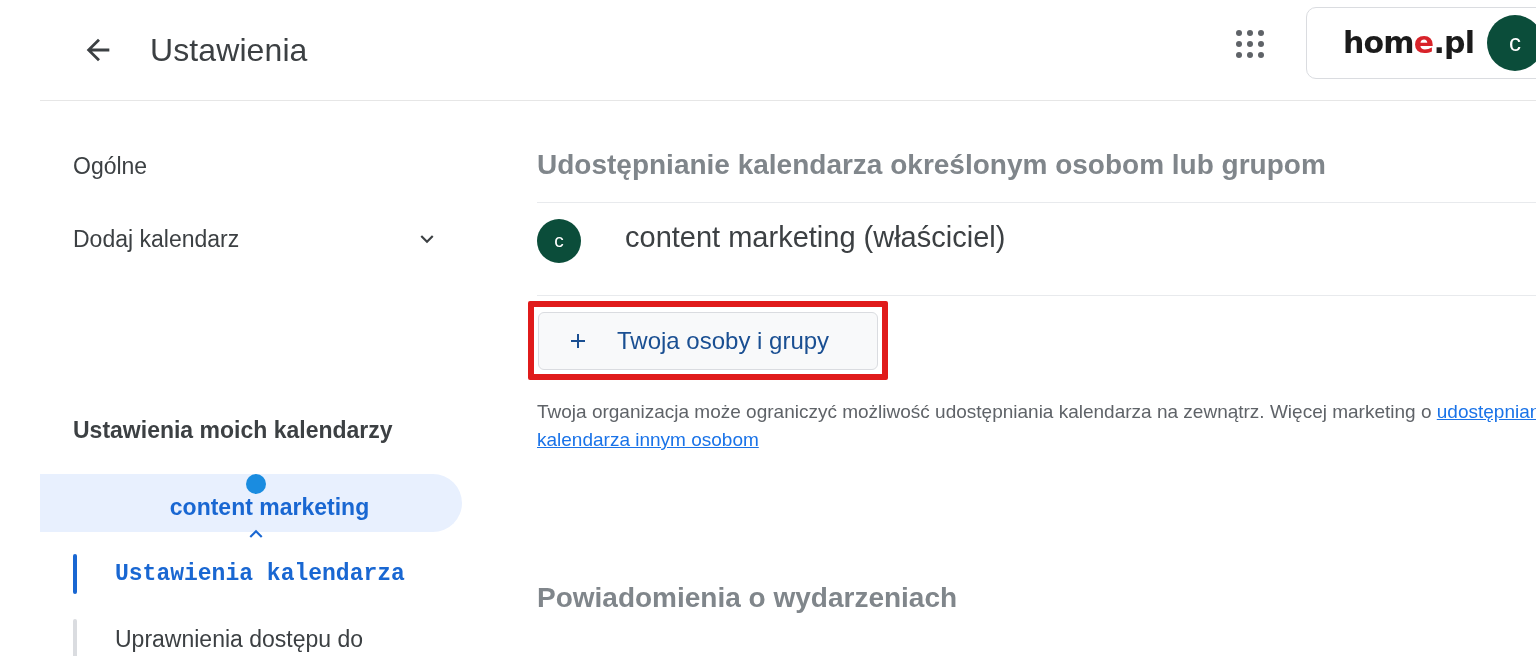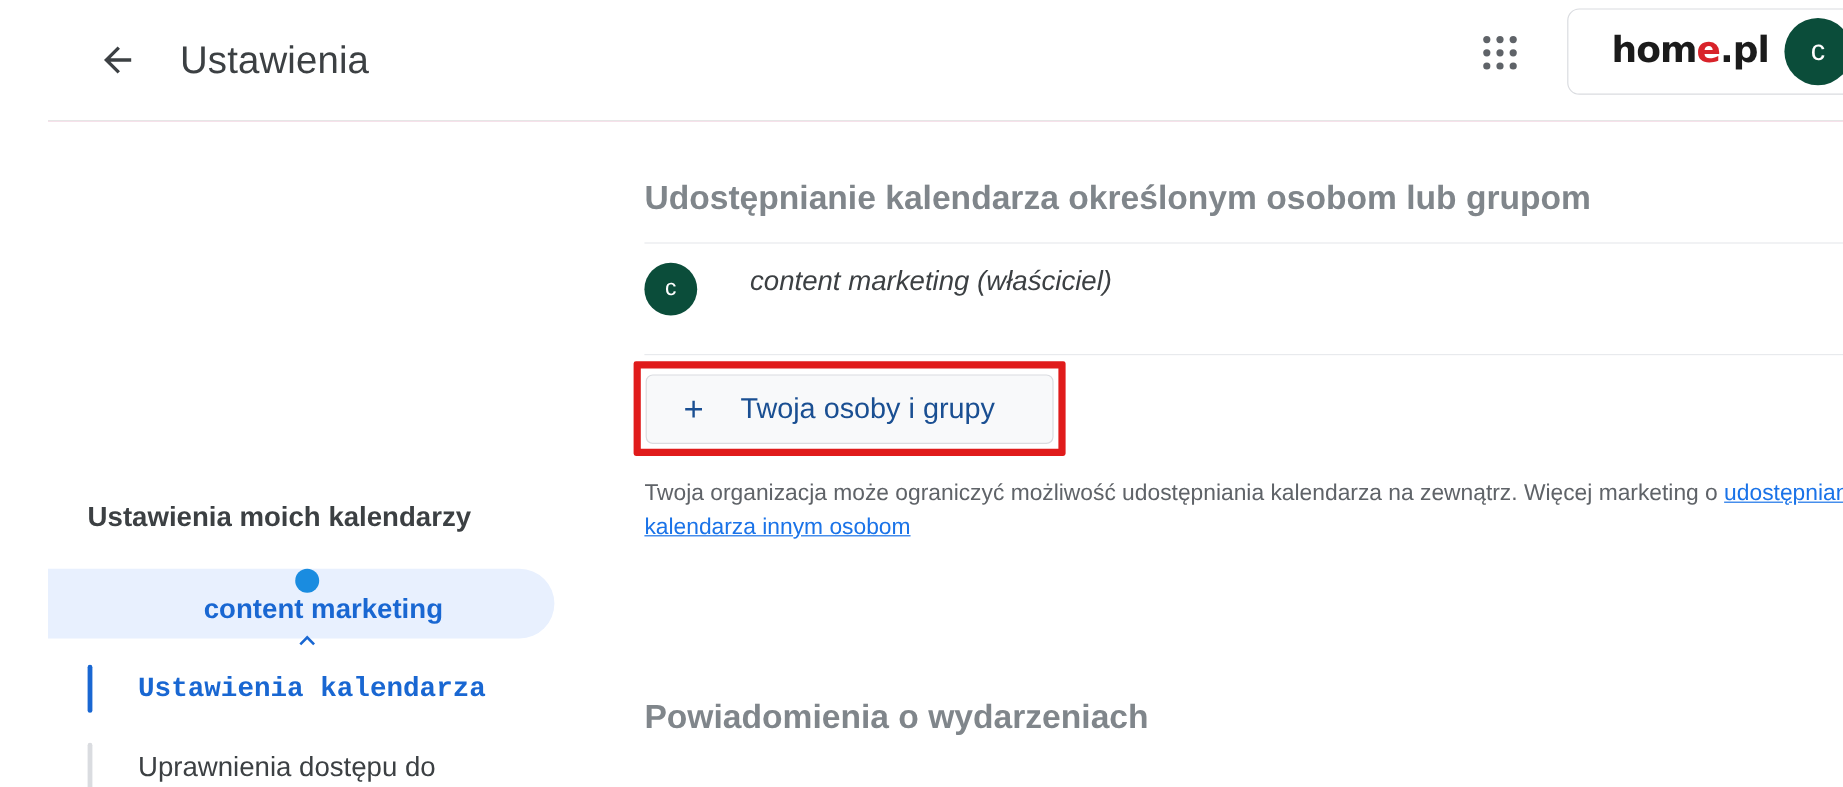--- a/index.html
+++ b/index.html
@@ -213,24 +213,23 @@
     width: 44px; height: 44px;
     border-radius: 50%;
     background: #0b4d3a;
     color: #ffffff;
     display: flex; align-items: center; justify-content: center;
     font-size: 19px;
     flex: 0 0 auto;
   }
   .person-text { margin-left: 44px; padding-top: 2px; }
   .person-name {
-    font-size: 23px;
+    font-size: 29px;
     color: #3c4043;
     white-space: nowrap;
-    font-style: italic;
   }
   .person-email-blur {
     margin-top: 7px;
     width: 300px;
     height: 18px;
     border-radius: 4px;
     background: linear-gradient(90deg,
        rgba(170,174,180,0.50) 0%, rgba(170,174,180,0.22) 9%,
        rgba(170,174,180,0.55) 18%, rgba(170,174,180,0.20) 27%,
        rgba(170,174,180,0.50) 37%, rgba(170,174,180,0.25) 46%,
@@ -330,21 +329,32 @@
     </div>
 
     <div class="account-box">
       <div class="brand-logo"><span>hom</span><span class="accent">e</span><span>.pl</span></div>
       <div class="avatar-header">c</div>
     </div>
   </div>
 
   <div class="sidebar">
 
-
+    <div class="nav-item" style="top:42px;">
+      <span class="label">Ogólne</span>
+    </div>
+
+    <div class="nav-item" style="top:115px;">
+      <span class="label">Dodaj kalendarz</span>
+      <span class="chev">
+        <svg width="26" height="26" viewBox="0 0 24 24">
+          <path d="M7.4 8.6 12 13.2l4.6-4.6L18 10l-6 6-6-6z" fill="#3c4043"></path>
+        </svg>
+      </span>
+    </div>
 
 
     <div class="section-title" style="top:316px;">Ustawienia moich kalendarzy</div>
 
     <div class="cal-row">
       <span class="cal-dot"></span>
       <span class="cal-name">content marketing</span>
       <span class="chev">
         <svg width="26" height="26" viewBox="0 0 24 24">
           <path d="M7.4 15.4 12 10.8l4.6 4.6L18 14l-6-6-6 6z" fill="#1967d2"></path>

